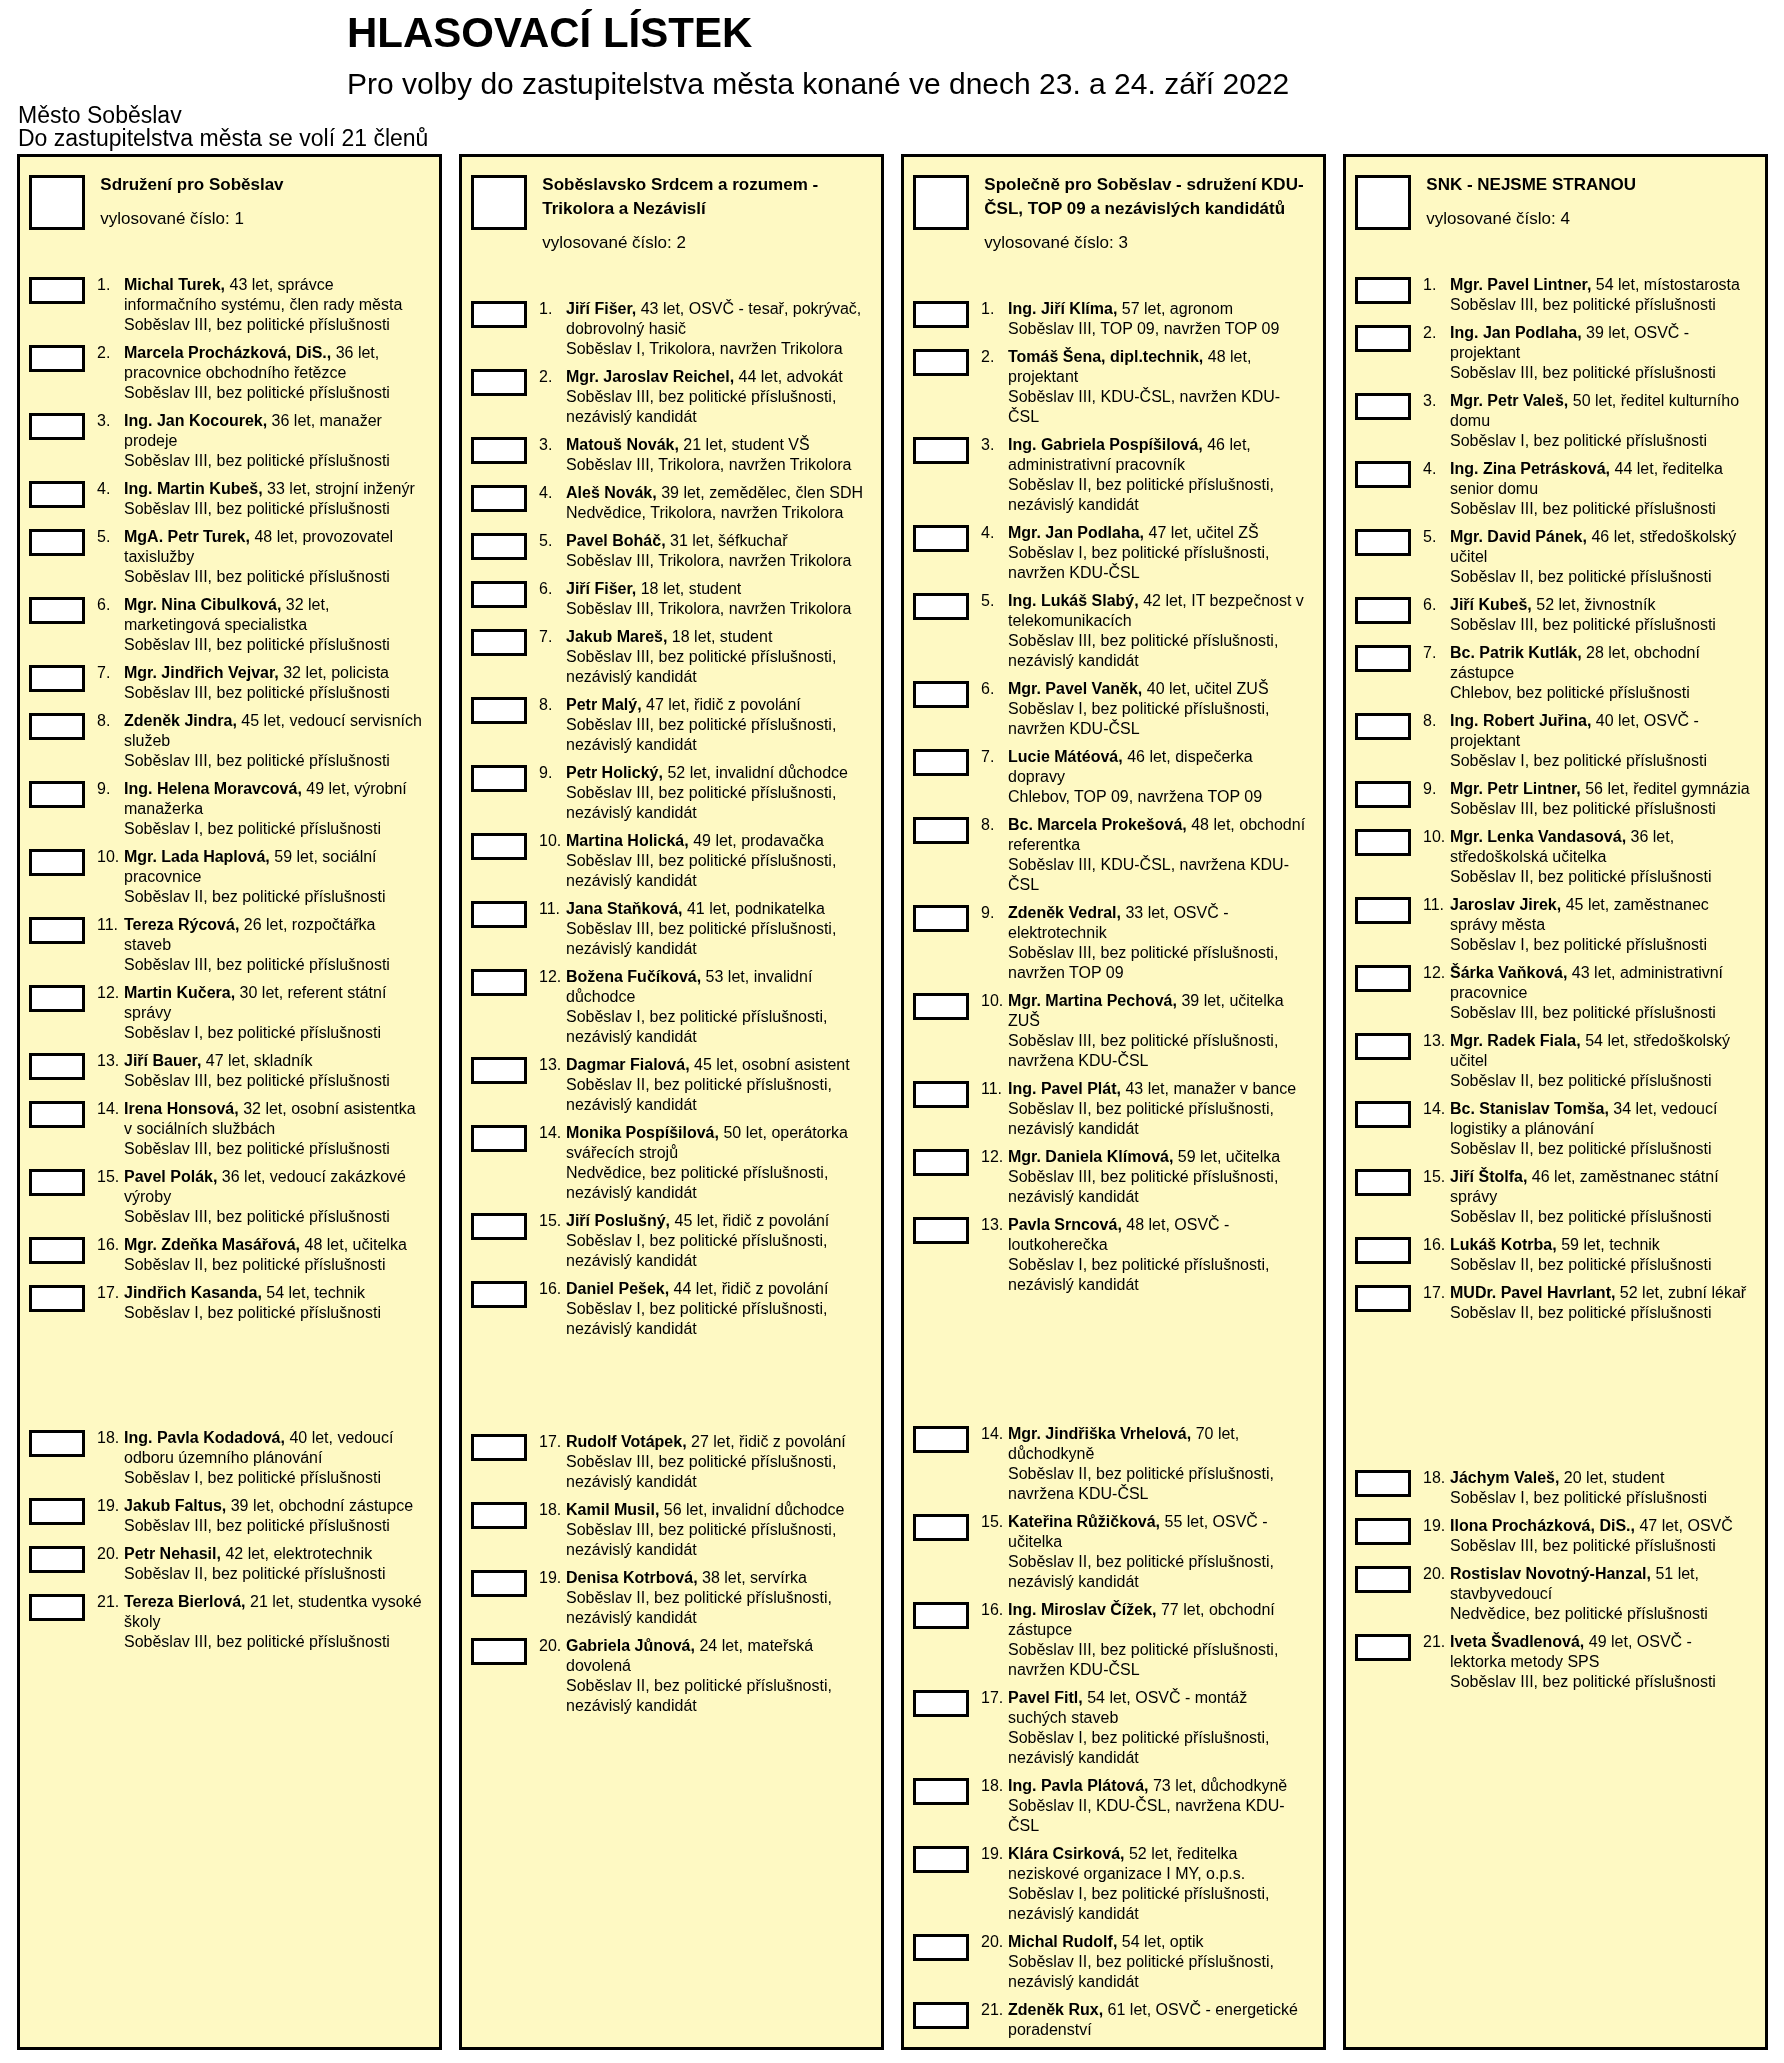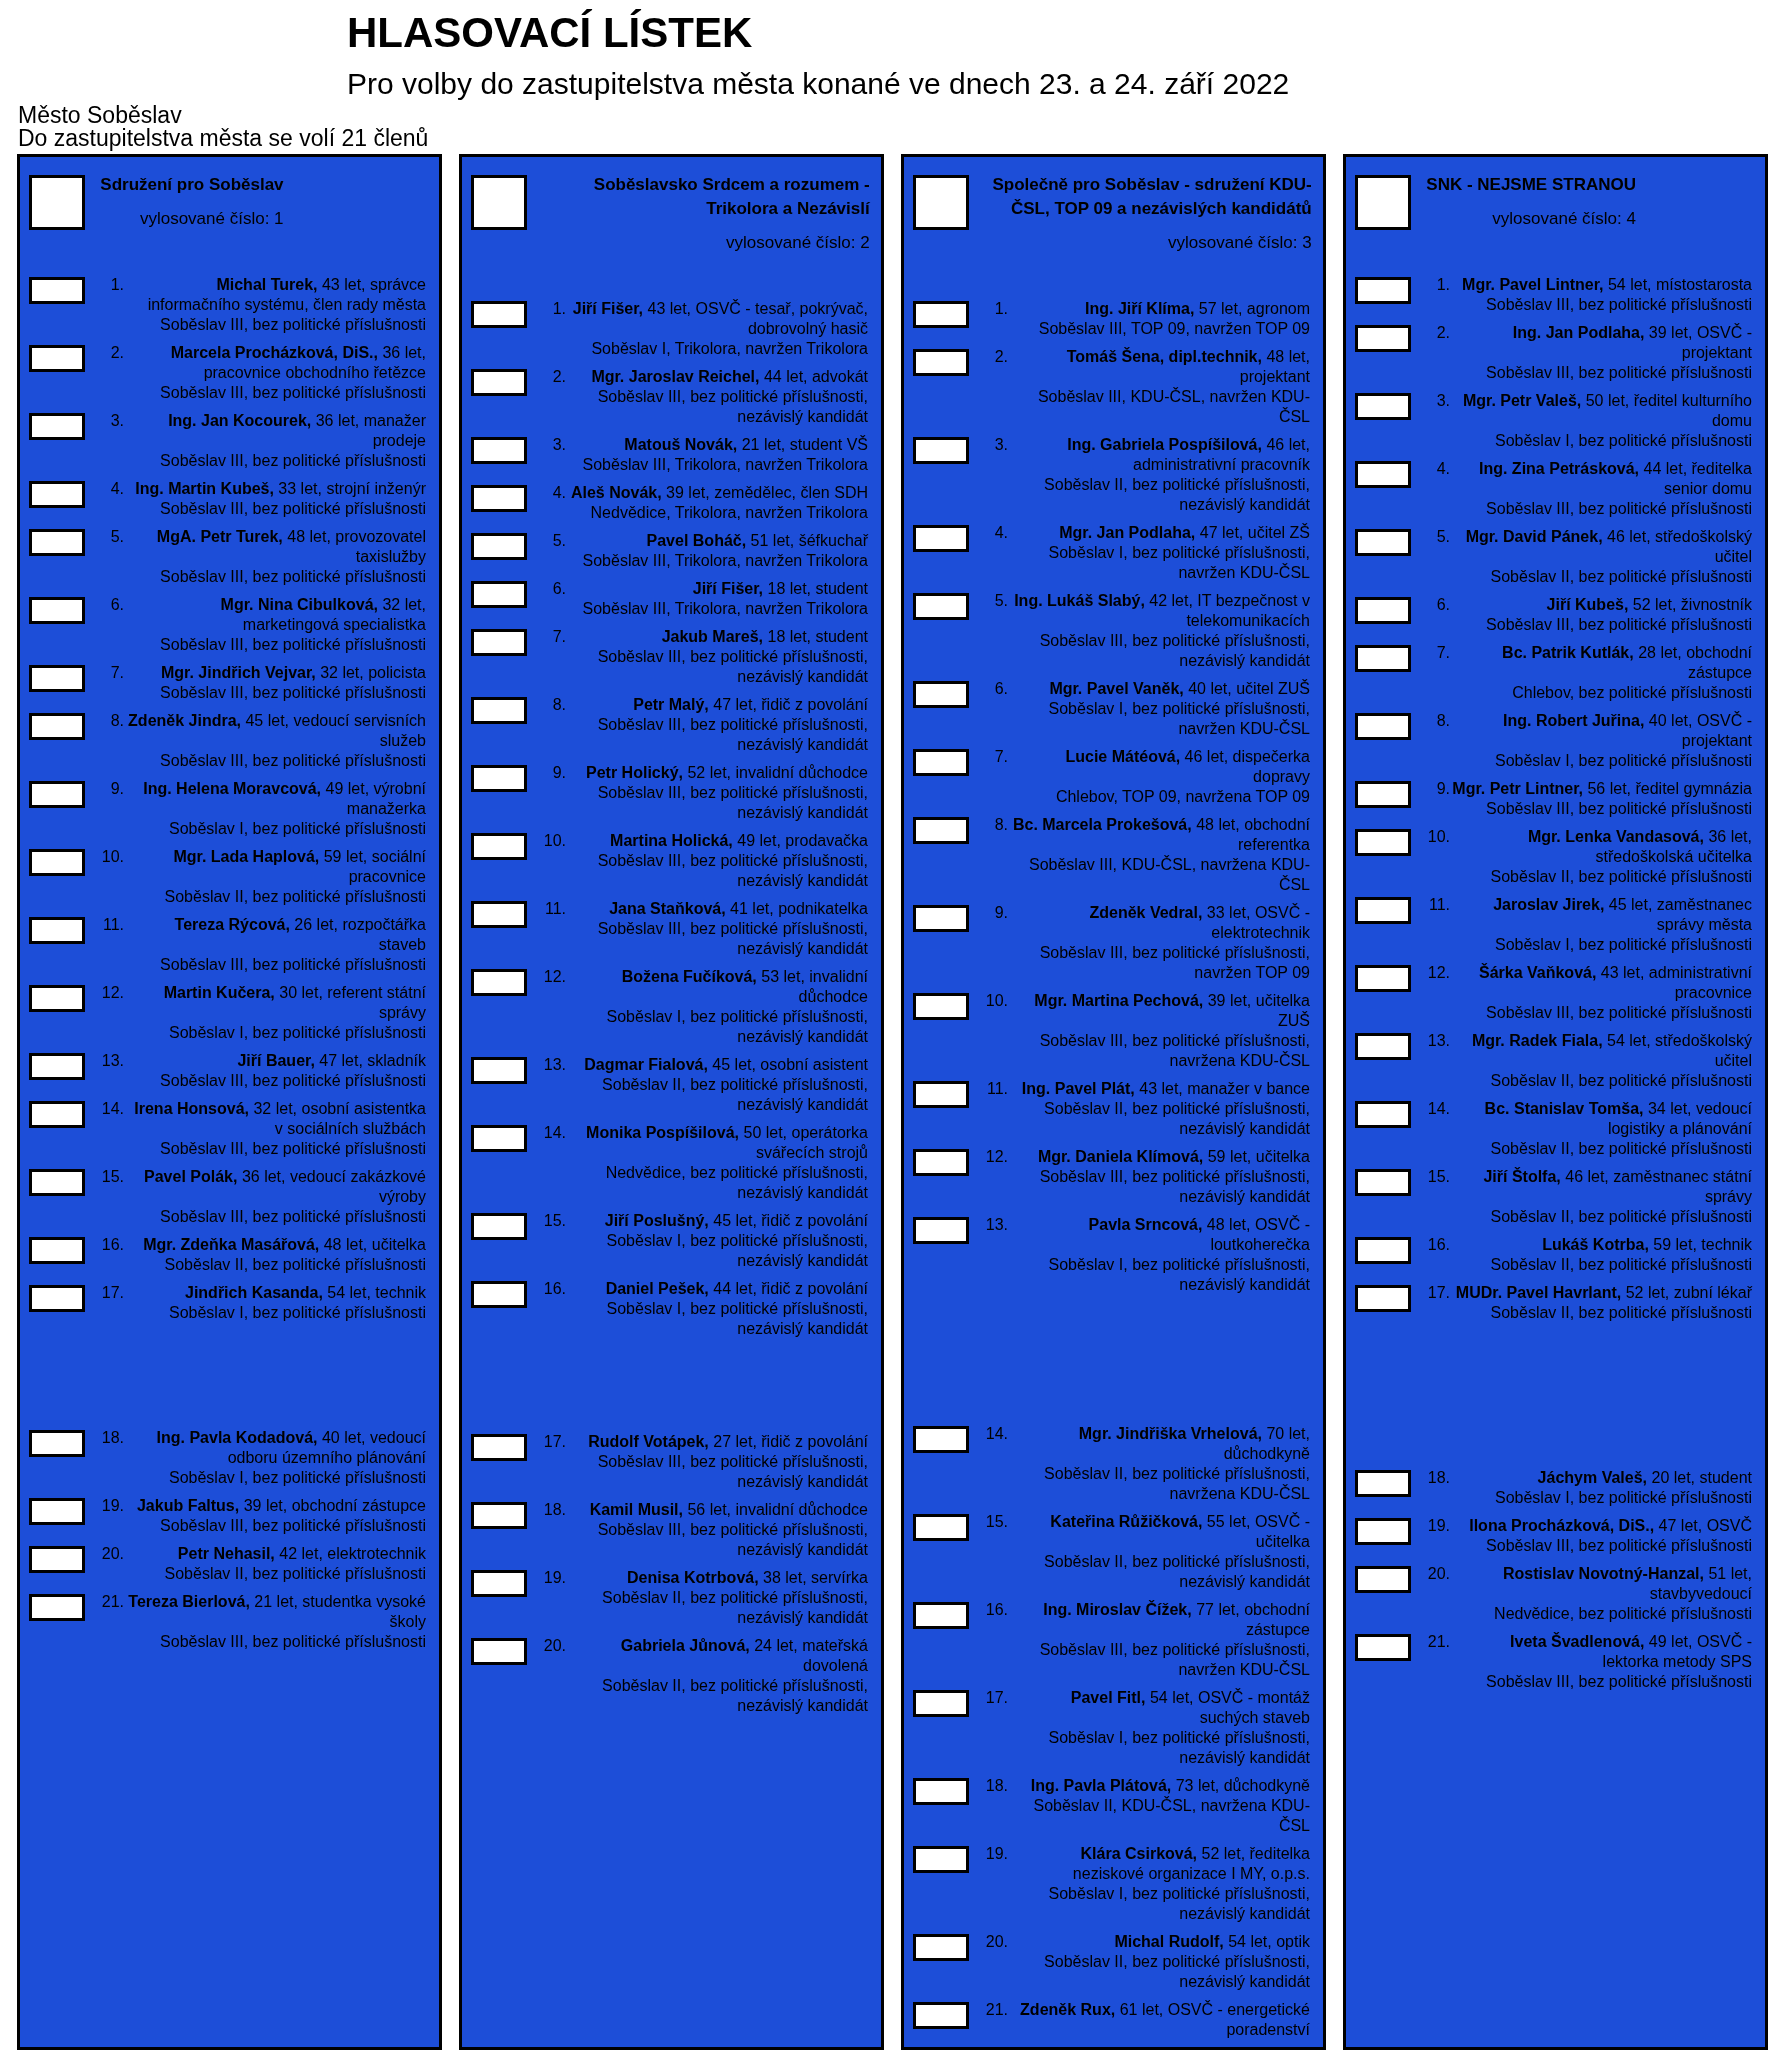--- a/index.html
+++ b/index.html
@@ -20,22 +20,21 @@
     display: flex;
     gap: 17px;
     margin: 1.6px 17px 0 17px;
     align-items: stretch;
   }
   .col {
     flex: 1 1 0;
     border: 3.2px solid #000;
     height: 1890px;
     overflow: hidden;
-    background: #1d4ed8;
-    text-align: right;
+    background: #fef9c3;
   }
 
   .party-header { display: flex; align-items: flex-start; padding: 16px 11.3px 0 9px; }
   .pbox {
     flex: 0 0 auto;
     width: 56px; height: 55px;
     border: 3.2px solid #000;
     box-sizing: border-box;
     background: #fff;
     margin-top: 1.6px;
@@ -324,21 +323,21 @@
     <div class="ctext">
       <div><b class="cname">Aleš Novák,</b><span class="cdesc"> 39 let, zemědělec, člen SDH</span></div>
       <div class="cinfo">Nedvědice, Trikolora, navržen Trikolora</div>
     </div>
   </div>
 
   <div class="cand">
     <span class="cbox"></span>
     <span class="cnum">5.</span>
     <div class="ctext">
-      <div><b class="cname">Pavel Boháč,</b><span class="cdesc"> 51 let, šéfkuchař</span></div>
+      <div><b class="cname">Pavel Boháč,</b><span class="cdesc"> 31 let, šéfkuchař</span></div>
       <div class="cinfo">Soběslav III, Trikolora, navržen Trikolora</div>
     </div>
   </div>
 
   <div class="cand">
     <span class="cbox"></span>
     <span class="cnum">6.</span>
     <div class="ctext">
       <div><b class="cname">Jiří Fišer,</b><span class="cdesc"> 18 let, student</span></div>
       <div class="cinfo">Soběslav III, Trikolora, navržen Trikolora</div>

